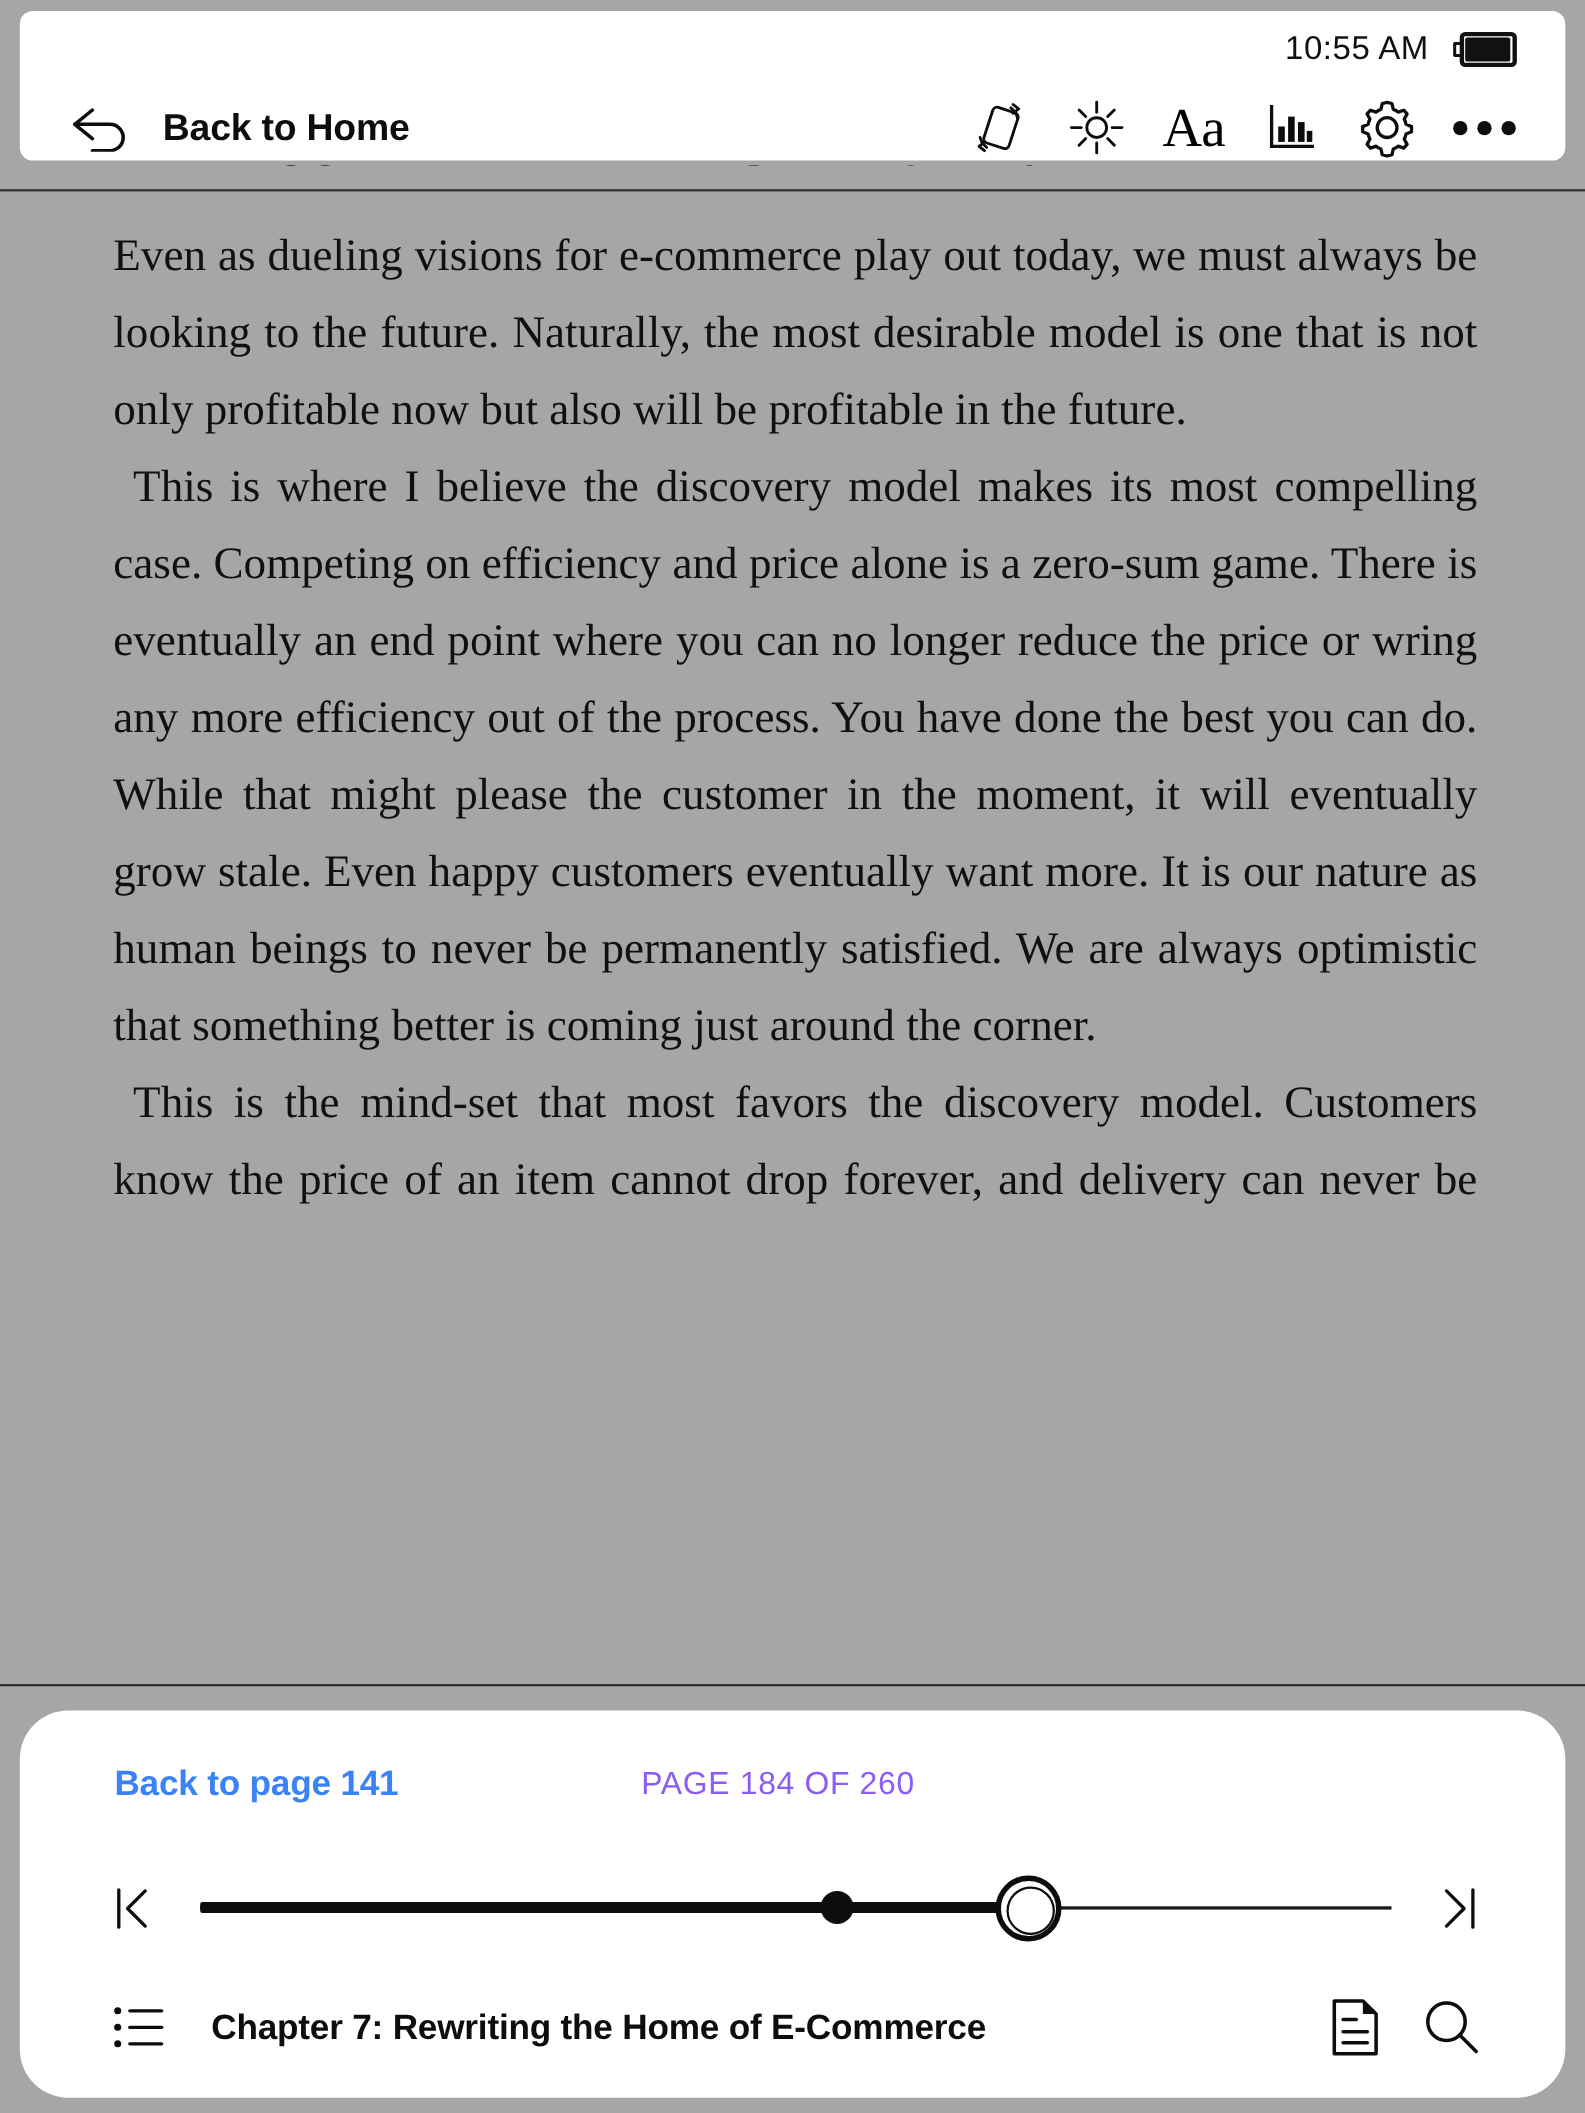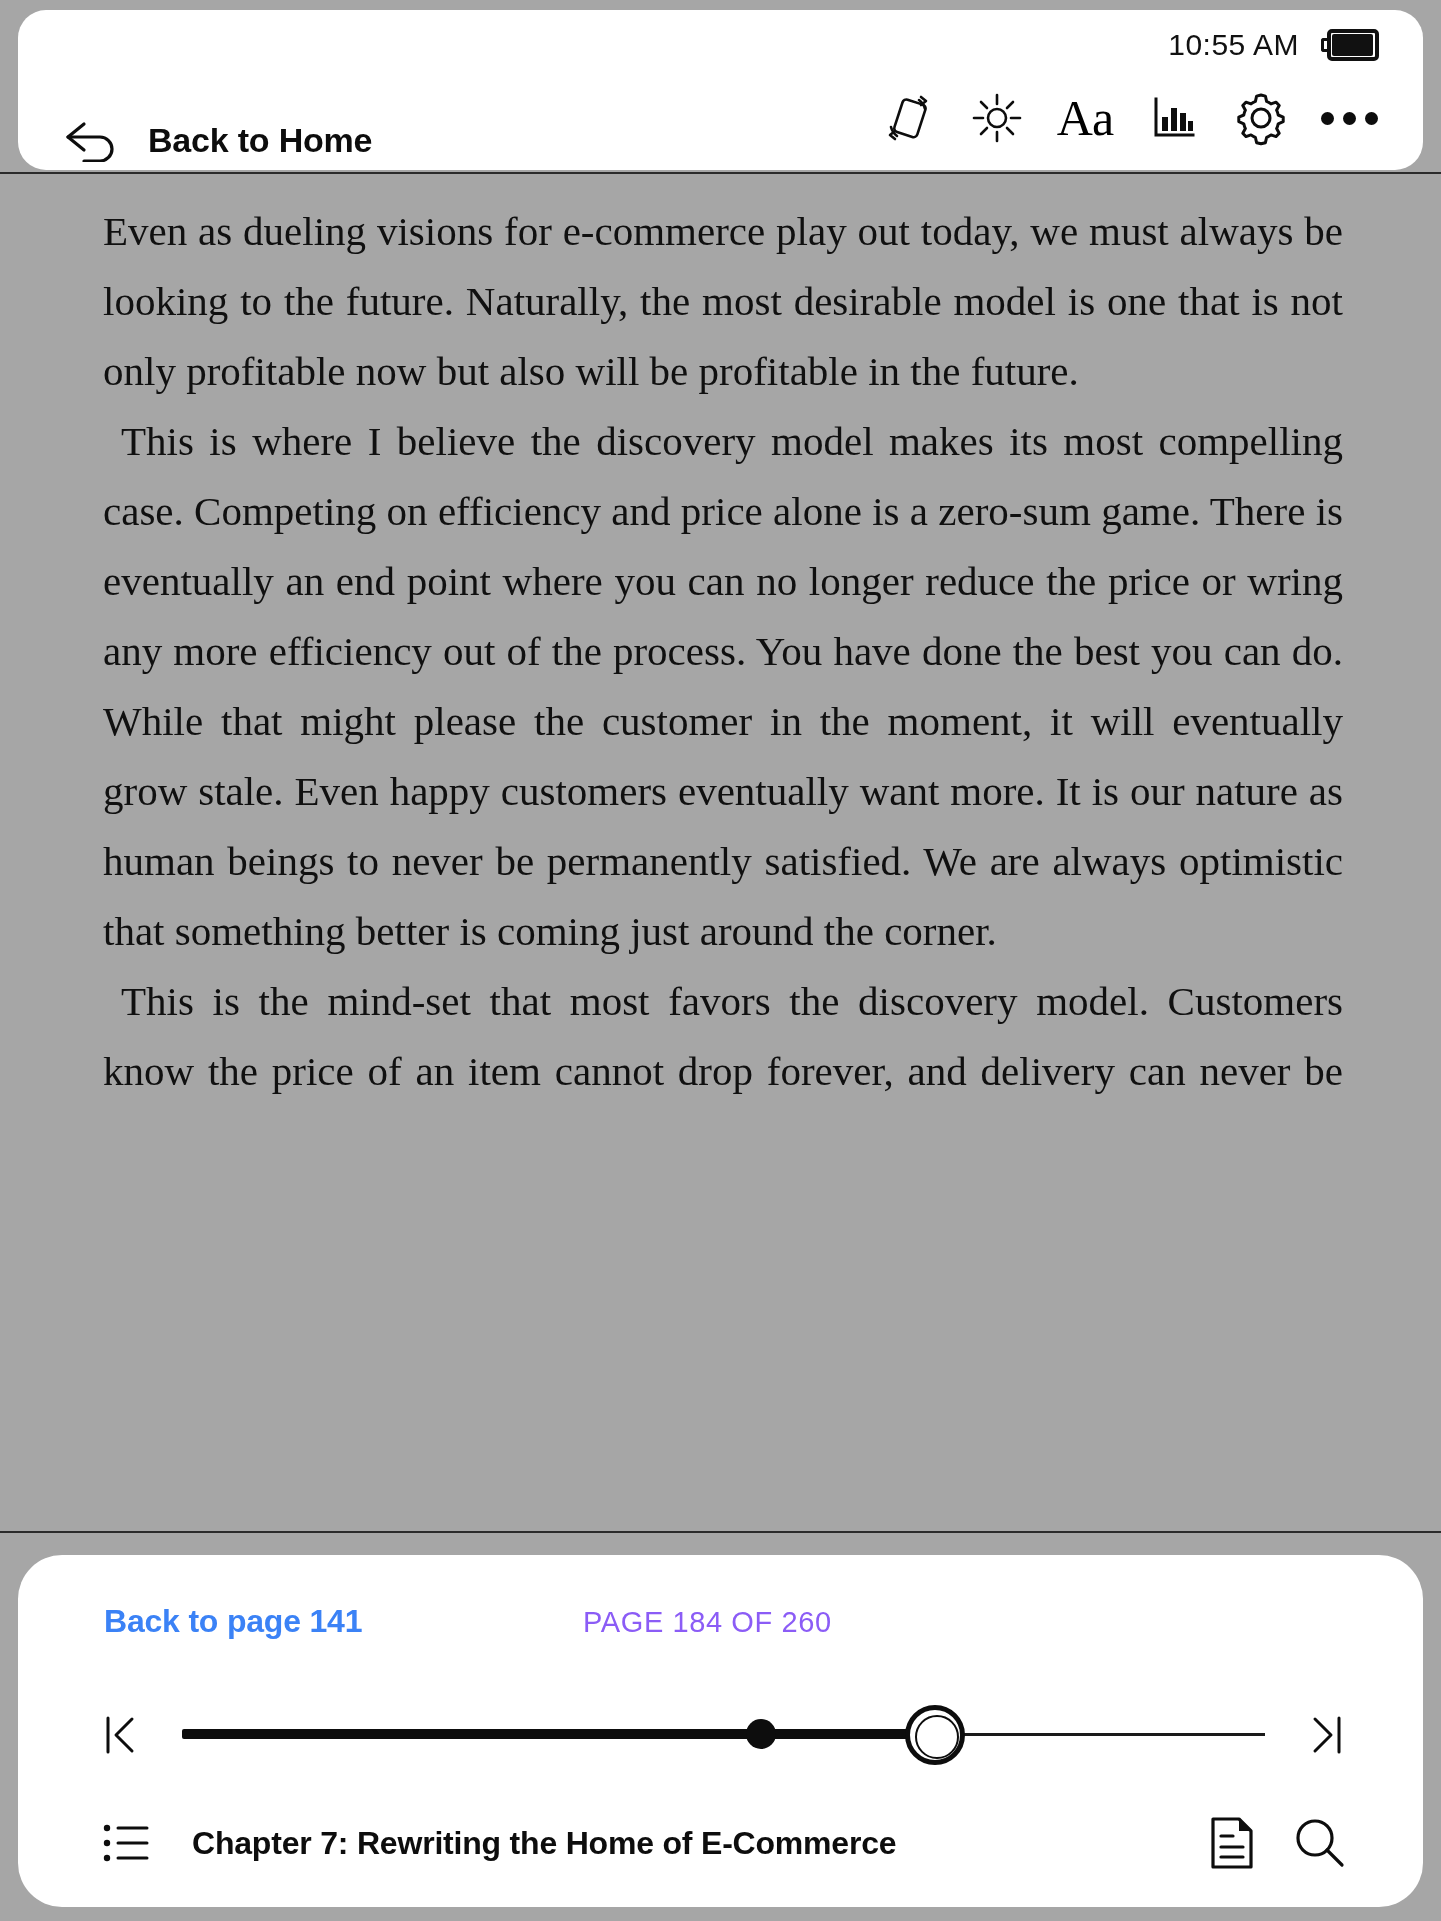--- a/index.html
+++ b/index.html
@@ -90,23 +90,23 @@
     overflow: hidden;
     max-height: 145px;
   }
 
   
   .top-panel {
     position: absolute;
     left: 18px;
     top: 10px;
     width: 1405px;
-    height: 160px;
+    height: 136px;
     background: #ffffff;
-    border-radius: 28px;
+    border-radius: 12px;
     z-index: 20;
   }
 
   .status-row {
     position: absolute;
     right: 44px;
     top: 18px;
     display: flex;
     align-items: center;
     gap: 22px;
@@ -143,21 +143,21 @@
     background: #111;
     border-radius: 2px;
   }
 
   .topbar-row {
     position: absolute;
     left: 0; top: 60px;
     width: 100%;
     height: 92px;
     display: flex;
-    align-items: flex-end;
+    align-items: center;
   }
 
   .back-home {
     display: flex;
     align-items: center;
     gap: 26px;
     margin-left: 46px;
     cursor: pointer;
   }
   .back-home-label {

